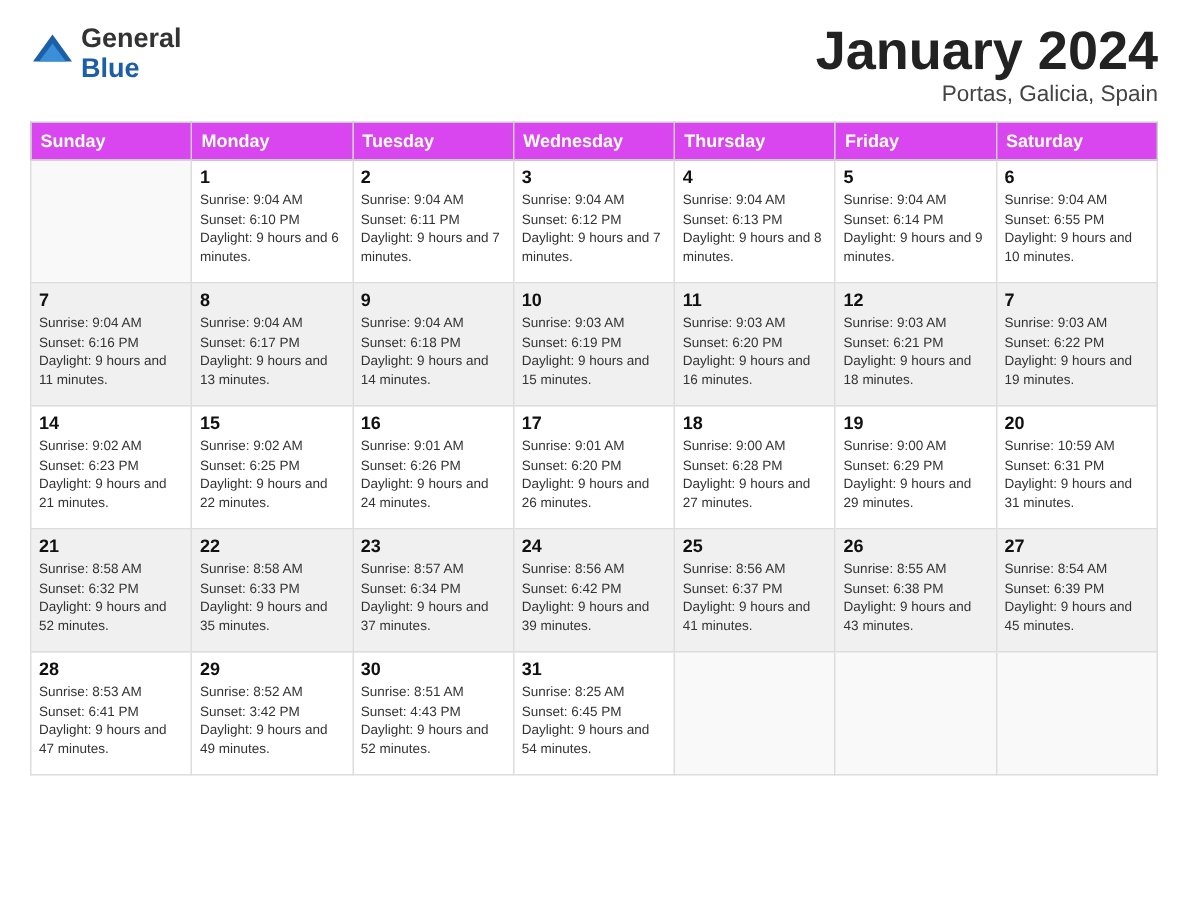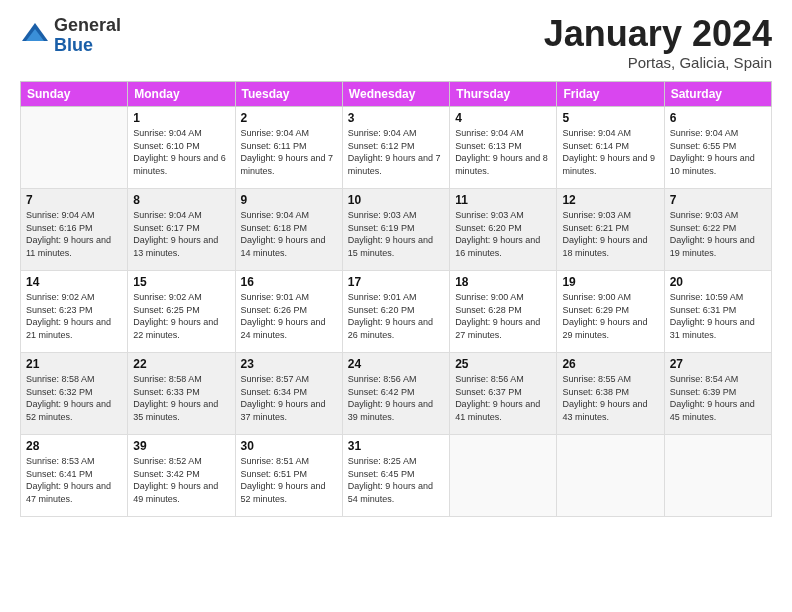--- a/index.html
+++ b/index.html
@@ -362,32 +362,32 @@
         <tr>
           <td>
         <span class="day-number">28</span>
         <div class="day-info">
           <span>Sunrise: 8:53 AM</span><br>
           <span>Sunset: 6:41 PM</span><br>
           <span>Daylight: 9 hours and 47 minutes.</span>
         </div>
       </td>
           <td>
-        <span class="day-number">39</span>
+        <span class="day-number">29</span>
         <div class="day-info">
           <span>Sunrise: 8:52 AM</span><br>
           <span>Sunset: 3:42 PM</span><br>
           <span>Daylight: 9 hours and 49 minutes.</span>
         </div>
       </td>
           <td>
         <span class="day-number">30</span>
         <div class="day-info">
           <span>Sunrise: 8:51 AM</span><br>
-          <span>Sunset: 6:51 PM</span><br>
+          <span>Sunset: 4:43 PM</span><br>
           <span>Daylight: 9 hours and 52 minutes.</span>
         </div>
       </td>
           <td>
         <span class="day-number">31</span>
         <div class="day-info">
           <span>Sunrise: 8:25 AM</span><br>
           <span>Sunset: 6:45 PM</span><br>
           <span>Daylight: 9 hours and 54 minutes.</span>
         </div>

